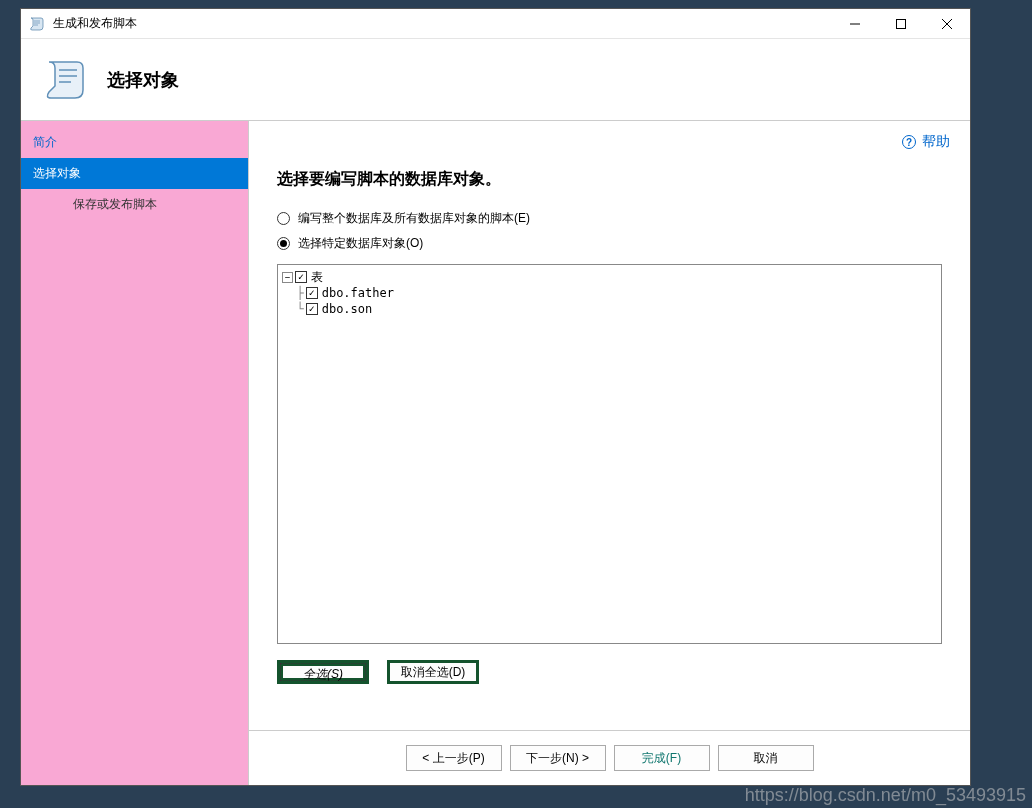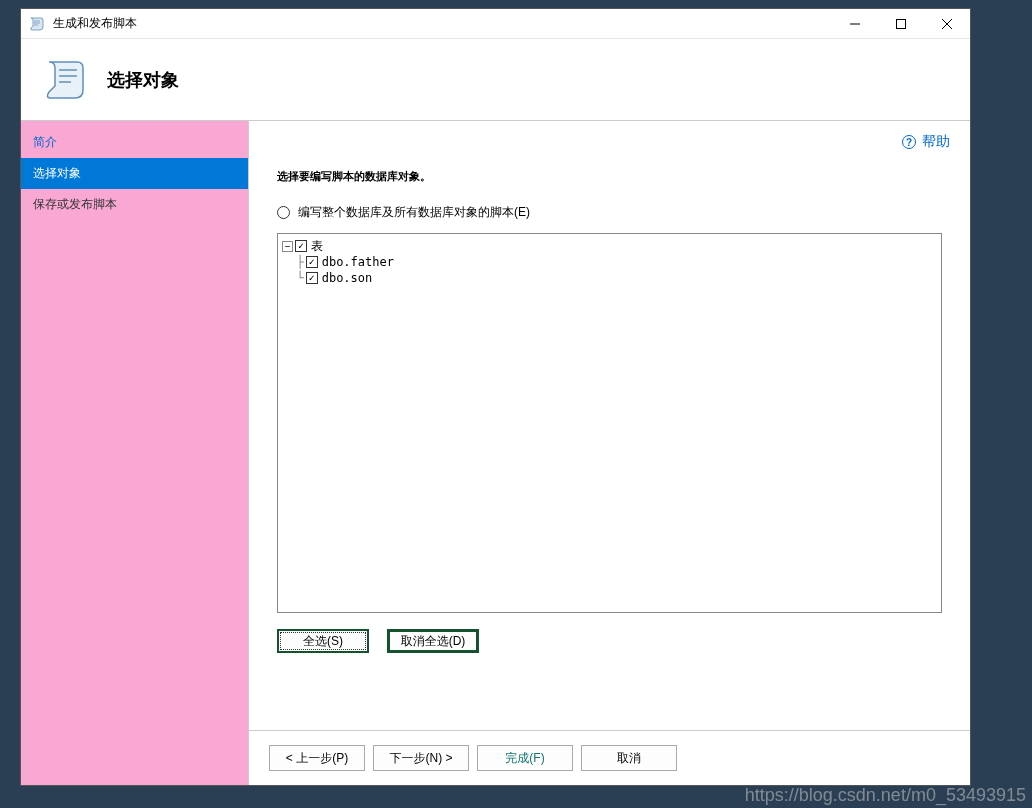--- a/index.html
+++ b/index.html
@@ -82,21 +82,21 @@
     .sidebar-item {
       padding: 7px 12px;
       font-size: 12px;
       color: #0066cc;
       cursor: pointer;
     }
     .sidebar-item.selected {
       background: #0078d7;
       color: #fff;
     }
-    .sidebar-item.plain { color: #333; }
+    .sidebar-item.plain { color: #333; margin-left: 40px; }
     .main-content {
       flex: 1;
       display: flex;
       flex-direction: column;
       padding: 0;
       min-height: 0;
     }
     .help-row {
       display: flex;
       justify-content: flex-end;
@@ -112,21 +112,21 @@
       color: #0066cc;
       display: inline-flex;
       align-items: center;
       justify-content: center;
       font-size: 10px;
       font-weight: bold;
     }
     .help-link { color: #0066cc; cursor: pointer; font-size: 14px; }
     .section-title {
       font-weight: bold;
-      font-size: 11px;
+      font-size: 16px;
       padding: 18px 0 16px 28px;
     }
     .radio-row {
       display: flex;
       align-items: center;
       padding: 4px 4px 4px 28px;
       gap: 8px;
       cursor: pointer;
       text-align: right;
     }
@@ -204,30 +204,31 @@
     .btn {
       min-width: 92px;
       height: 24px;
       background: #fdfdfd;
       border: 3px solid #14532d;
       font-size: 12px;
       cursor: pointer;
       font-family: inherit;
     }
     .btn.primary {
-      border: 2px solid #14532d;
+      border: 6px solid #14532d;
       outline: 1px dotted #333;
       outline-offset: -4px;
+      font-style: italic;
     }
     .footer-row {
       border-top: 1px solid #ccc;
       height: 55px;
       display: flex;
       align-items: center;
-      justify-content: flex-start;
+      justify-content: center;
       padding: 0 20px;
       gap: 8px;
     }
     .footer-btn {
       width: 96px;
       height: 26px;
       background: #fdfdfd;
       border: 1px solid #aaa;
       font-size: 12px;
       cursor: pointer;
@@ -297,20 +298,24 @@
       <div class="help-row">
         <span class="help-icon">?</span>
         <span class="help-link">帮助</span>
       </div>
 
       <div class="section-title">选择要编写脚本的数据库对象。</div>
 
       <div class="radio-row">
         <span class="radio-outer"></span>
         <span class="radio-label">编写整个数据库及所有数据库对象的脚本(E)</span>
+      </div>
+      <div class="radio-row">
+        <span class="radio-outer checked"></span>
+        <span class="radio-label">选择特定数据库对象(O)</span>
       </div>
 
       <div class="tree-container">
         <div class="tree-node">
           <span class="tree-toggle">−</span>
           <span class="tree-check checked"></span>
           <span class="tree-label">表</span>
         </div>
         <div class="tree-node">
           <span class="tree-lines">  ├</span>

